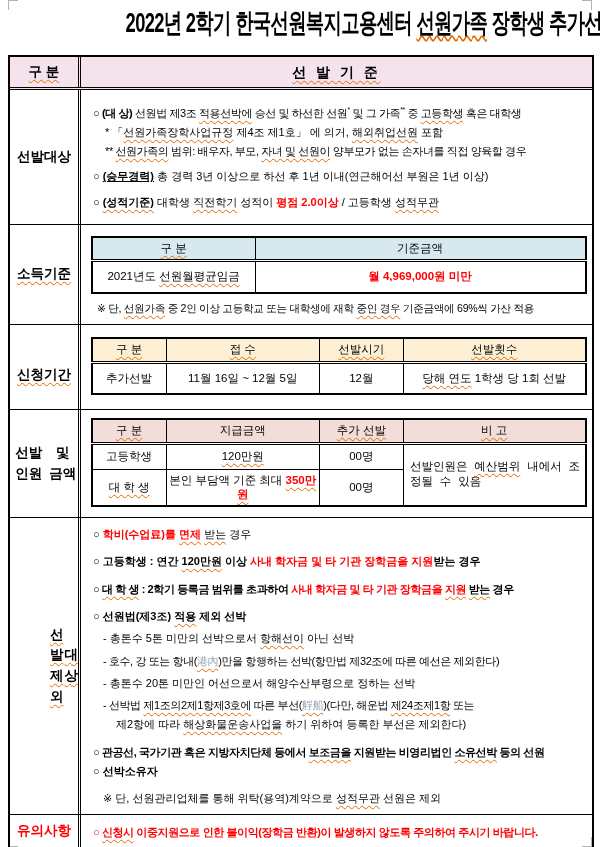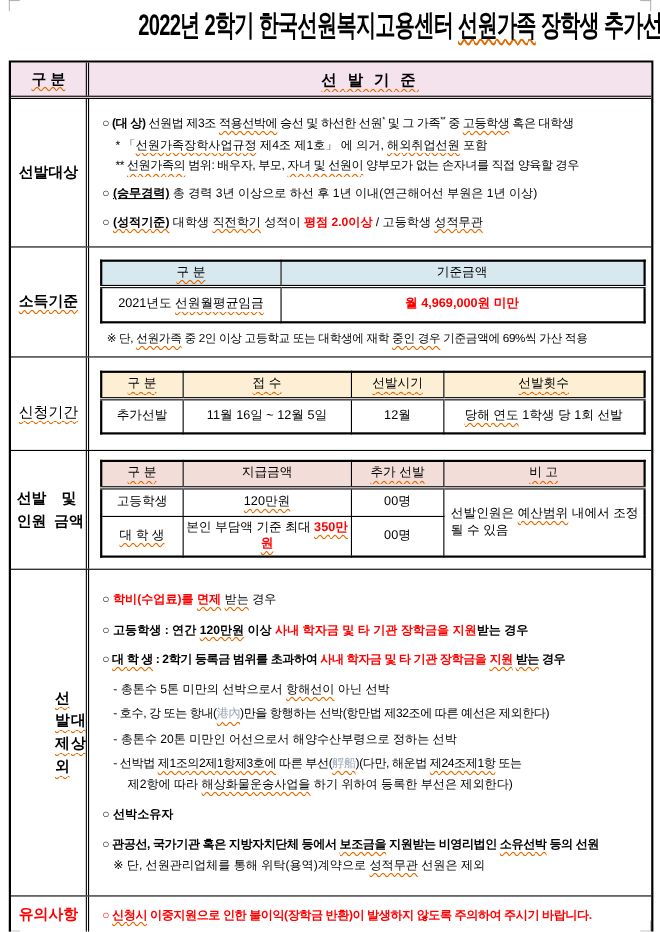--- a/index.html
+++ b/index.html
@@ -50,21 +50,21 @@
              font-size:11.5px;table-layout:fixed;}
   table.itbl th,table.itbl td{border:1px solid #000;text-align:center;padding:3px 2px;
              font-weight:normal;line-height:1.3;overflow:hidden;}
   table.itbl thead th{border-bottom:3px double #000;}
   .thead-blue th{background:#d7e9ef;}
   .thead-cream th{background:#fcefd4;}
   .thead-pink th{background:#f3ddd9;}
   .itbl .hrow{height:24px;}
   .itbl .drow{height:32px;}
   .itbl .drow-s{height:26px;}
-  .remark-cell{text-align:left !important;padding-left:6px !important;}
+  .remark-cell{text-align:left !important;padding-left:6px !important;font-family:Liberation Mono, monospace;}
   .note{font-size:10.6px;margin-top:4px;padding-left:8px;letter-spacing:-0.3px;}
   .notice-cell{justify-content:center;}
 </style>
 </head>
 <body>
 
 <div class="page">
 
   <div class="corner c-tl"></div>
   <div class="corner c-tr"></div>
@@ -117,21 +117,21 @@
               <td><span style="font-weight: bold; color: rgb(255, 0, 0);">월 4,969,000원 미만</span></td>
             </tr>
           </tbody>
         </table>
         <div class="note"><span>※ 단, </span><span class="w">선원가족</span><span> 중 2인 이상 고등학교 또는 대학생에 재학 </span><span class="w">중인 경우</span><span> 기준금액에 69%씩 가산 적용</span></div>
       </div>
     </div>
 
     <div class="trow h-period">
       <div class="lcell">
-          <span class="w" style="font-weight: normal; margin-top: 16px;">신청기간</span>
+          <span class="w" style="font-weight: bold; margin-top: 16px;">신청기간</span>
         </div>
       <div class="ccell">
         <table class="itbl">
           <thead class="thead-cream">
             <tr class="hrow">
               <th style="width:14%"><span class="w">구  분</span></th>
               <th style="width:30%"><span class="w">접  수</span></th>
               <th style="width:16%"><span class="w">선발시기</span></th>
               <th><span class="w">선발횟수</span></th>
             </tr>
@@ -184,27 +184,28 @@
     <div class="trow h-exclude">
       <div class="lcell">
           <span class="w" style="font-weight: bold; padding-left: 39px;">선발제외</span>
           <br>
           <span class="w" style="font-weight: bold;">대    상</span>
         </div>
       <div class="ccell">
         <div class="ln mb13"><span style="font-weight: bold;">○ </span><span style="font-weight: bold; color: rgb(255, 0, 0);">학비(수업료)를 </span><span class="w" style="font-weight: bold; color: rgb(255, 0, 0);">면제</span><span> </span><span class="w">받는</span><span> 경우</span></div>
         <div class="ln mb13"><span style="font-weight: bold;">○ 고등학생 : 연간 </span><span class="w" style="font-weight: bold;">120만원</span><span style="font-weight: bold;"> 이상 </span><span style="font-weight: bold; color: rgb(255, 0, 0);">사내 학자금 및 타 기관 장학금을 지원</span><span style="font-weight: bold;">받는 경우</span></div>
         <div class="ln tight mb13"><span style="font-weight: bold;">○ </span><span class="w" style="font-weight: bold;">대 학 생</span><span style="font-weight: bold;"> : 2학기 등록금 범위를 초과하여 </span><span style="font-weight: bold; color: rgb(255, 0, 0);">사내 학자금 및 타 기관 장학금을 </span><span class="w" style="font-weight: bold; color: rgb(255, 0, 0);">지원</span><span style="font-weight: bold;"> </span><span class="w" style="font-weight: bold;">받는</span><span style="font-weight: bold;"> 경우</span></div>
+        <div class="ln mb8"><span style="font-weight: bold;">○ 선원법(제3조) </span><span class="w" style="font-weight: bold;">적용</span><span style="font-weight: bold;"> 제외 선박</span></div>
         <div class="ln indent2 mb8"><span>- 총톤수 5톤 미만의 선박으로서 </span><span class="w">항해선이</span><span> 아닌 선박</span></div>
         <div class="ln indent2 tight mb8"><span>- 호수, 강 또는 항내(</span><span class="w" style="color: rgb(151, 164, 182);">港內</span><span>)만을 항행하는 선박(항만법 제32조에 따른 예선은 제외한다)</span></div>
         <div class="ln indent2 mb8"><span>- 총톤수 20톤 미만인 어선으로서 해양수산부령으로 정하는 선박</span></div>
         <div class="ln indent2 tight mb5"><span>- 선박법 </span><span class="w">제1조의2제1항제3호에</span><span> 따른 부선(</span><span class="w" style="color: rgb(151, 164, 182);">艀船</span><span>)(다만, 해운법 </span><span class="w">제24조제1항</span><span> 또는</span></div>
         <div class="ln indent3 mb13"><span>제2항에 따라 </span><span class="w">해상화물운송사업을</span><span> 하기 위하여 등록한 부선은 제외한다)</span></div>
+        <div class="ln tight mb5"><span style="font-weight: bold;">○ 관공선, 국가기관 혹은 지방자치단체 등에서 </span><span class="w" style="font-weight: bold;">보조금을</span><span style="font-weight: bold;"> 지원받는 비영리법인 </span><span class="w" style="font-weight: bold;">소유선박</span><span style="font-weight: bold;"> 등의 선원</span></div>
         <div class="ln mb13"><span style="font-weight: bold;">○ 선박소유자</span></div>
-        <div class="ln tight mb5"><span style="font-weight: bold;">○ 관공선, 국가기관 혹은 지방자치단체 등에서 </span><span class="w" style="font-weight: bold;">보조금을</span><span style="font-weight: bold;"> 지원받는 비영리법인 </span><span class="w" style="font-weight: bold;">소유선박</span><span style="font-weight: bold;"> 등의 선원</span></div>
         <div class="ln indent2"><span>※ 단, 선원관리업체를 통해 위탁(용역)계약으로 </span><span class="w">성적무관</span><span> 선원은 제외</span></div>
       </div>
     </div>
 
     <div class="trow h-notice">
       <div class="lcell">
           <span style="font-weight: bold; color: rgb(255, 0, 0);">유의사항</span>
         </div>
       <div class="ccell notice-cell">
         <div class="ln tight"><span style="font-weight: bold; color: rgb(255, 0, 0);">○ </span><span class="w" style="font-weight: bold; color: rgb(255, 0, 0);">신청시</span><span style="font-weight: bold; color: rgb(255, 0, 0);"> 이중지원으로 인한 불이익(장학금 반환)이 발생하지 않도록 주의하여 주시기 바랍니다.</span></div>

